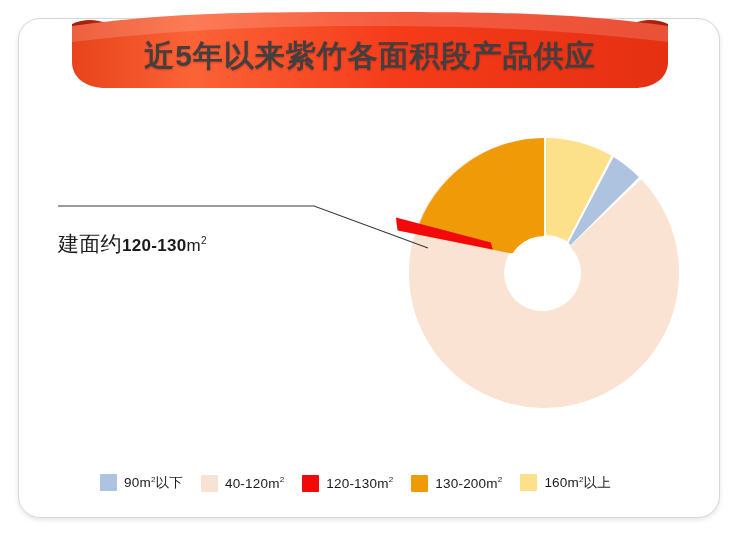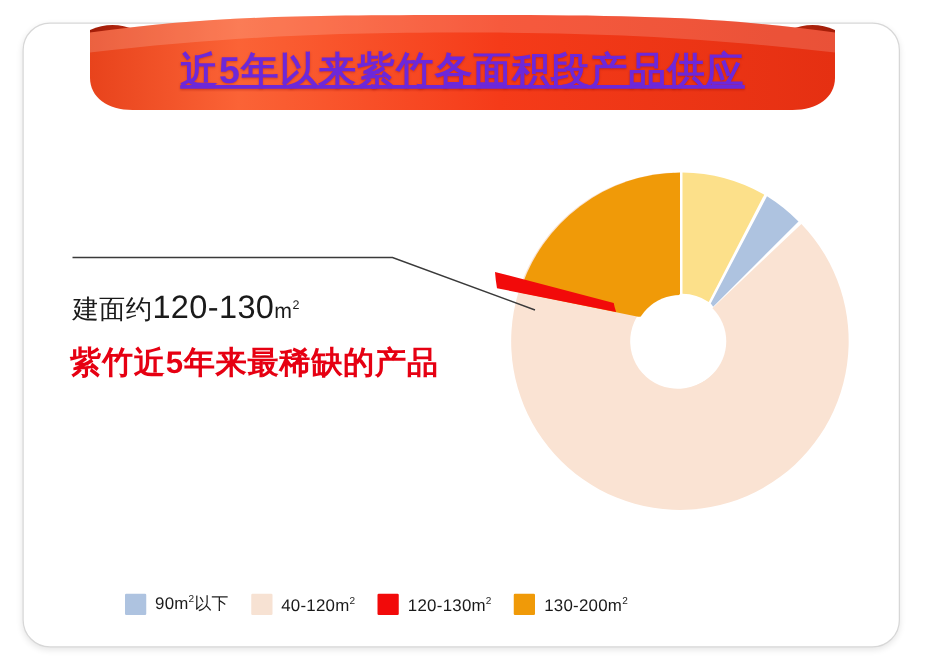--- a/index.html
+++ b/index.html
@@ -28,29 +28,28 @@
   .ribbon-wrap{
     position:absolute;
     left:42px;top:12px;
     width:656px;height:84px;
   }
   .ribbon-wrap svg{display:block;width:100%;height:100%;overflow:visible;}
   .ribbon-title{
     position:absolute;
     left:0;top:0;width:656px;height:80px;
     display:flex;align-items:center;justify-content:center;
-    color:#6d28d9;
+    color:#404040;
     font-size:30px;
     font-weight:bold;
     letter-spacing:1px;
     text-shadow:0 1px 2px rgba(140,0,0,0.35);
     white-space:nowrap;
     padding-top:8px;
     box-sizing:border-box;
-    text-decoration:underline;
   }
 
   
   .chart-area{
     position:absolute;
     left:370px;top:120px;
     width:340px;height:310px;
   }
   .chart-area svg{display:block;width:340px;height:310px;overflow:visible;}
 
@@ -64,21 +63,21 @@
   .leader{position:absolute;left:0px;top:0px;width:400px;height:60px;}
 
   .callout-sub{
     position:absolute;
     left:2px;top:40px;
     font-size:21px;
     color:#1a1a1a;
     white-space:nowrap;
     letter-spacing:0.3px;
   }
-  .callout-sub .num{font-weight:normal;font-size:26px;}
+  .callout-sub .num{font-weight:bold;font-size:17px;}
   .callout-sub .unit{font-size:17px;}
   .callout-sub .unit sup{font-size:10px;vertical-align:super;}
 
   .callout-red{
     position:absolute;
     left:0px;top:82px;
     color:#E60012;
     font-size:25px;
     font-weight:bold;
     line-height:36px;
@@ -89,21 +88,21 @@
 
   
   .legend{
     position:absolute;
     left:100px;top:456px;
     width:560px;height:26px;
     display:flex;
     align-items:center;
     gap:18px;
   }
-  .legend-item{display:flex;align-items:flex-end;gap:7px;margin-top:28px;}
+  .legend-item{display:flex;align-items:flex-start;gap:7px;margin-top:28px;}
   .legend-swatch{
     width:17px;height:17px;
     border-radius:1px;
     flex:0 0 auto;
   }
   .legend-label{
     font-size:13.5px;
     color:#1a1a1a;
     white-space:nowrap;
     letter-spacing:0.2px;
@@ -205,36 +204,39 @@
       <svg width="400" height="60" viewBox="0 0 400 60">
         <polyline points="2,16 258,16 372,58" fill="none" stroke="#3A3A3A" stroke-width="1.2"></polyline>
       </svg>
     </div>
 
     <div class="callout-sub">
       <span>建面约</span><span class="num">120-130</span><span class="unit"><span>m</span><sup>2</sup></span>
     </div>
 
     <div class="callout-red">
-      <div>紫竹近5年来最稀缺的产品</div>
     </div>
   </div>
 
   <div class="legend">
     <div class="legend-item">
       <span class="legend-swatch" style="background:#AEC3E0"></span>
       <span class="legend-label"><span>90m</span><sup>2</sup><span>以下</span></span>
     </div>
     <div class="legend-item">
       <span class="legend-swatch" style="background:#F7E2D3"></span>
       <span class="legend-label"><span>40-120m</span><sup>2</sup><span></span></span>
     </div>
     <div class="legend-item">
       <span class="legend-swatch" style="background:#F20A0A"></span>
       <span class="legend-label"><span>120-130m</span><sup>2</sup><span></span></span>
     </div>
     <div class="legend-item">
       <span class="legend-swatch" style="background:#F09A08"></span>
       <span class="legend-label"><span>130-200m</span><sup>2</sup><span></span></span>
     </div>
+    <div class="legend-item">
+      <span class="legend-swatch" style="background:#FCE08A"></span>
+      <span class="legend-label"><span>160m</span><sup>2</sup><span>以上</span></span>
+    </div>
   </div>
 
 </div>
 
 </body></html>

